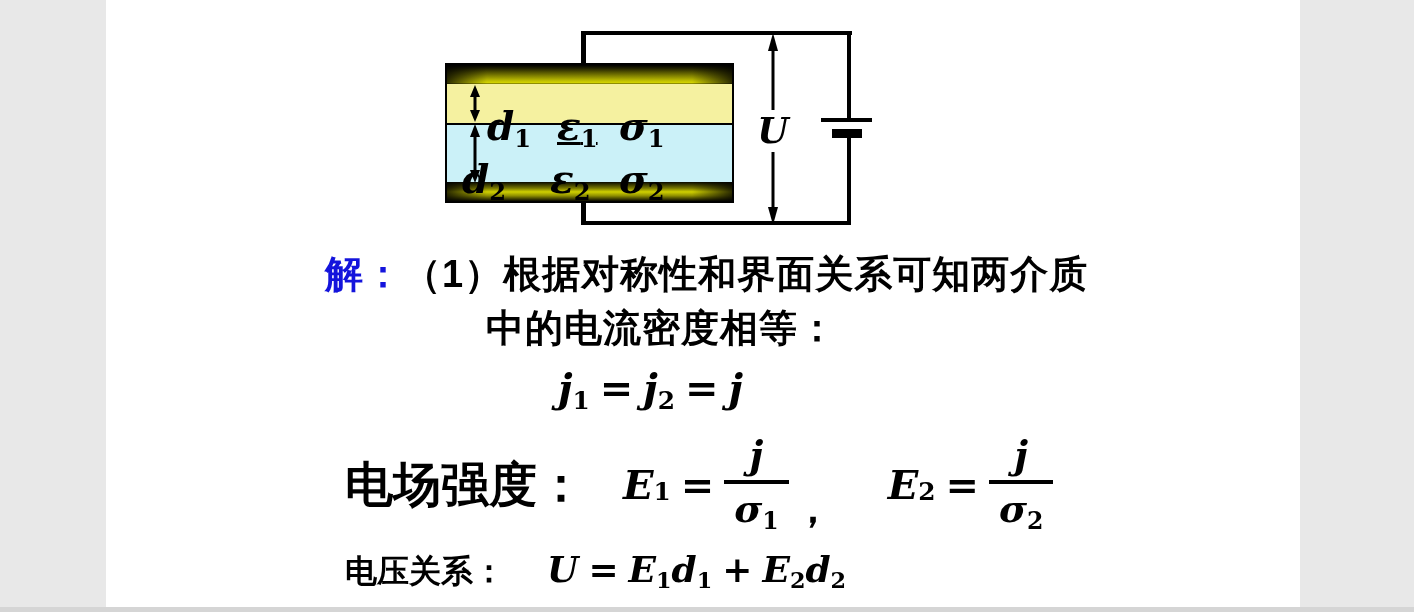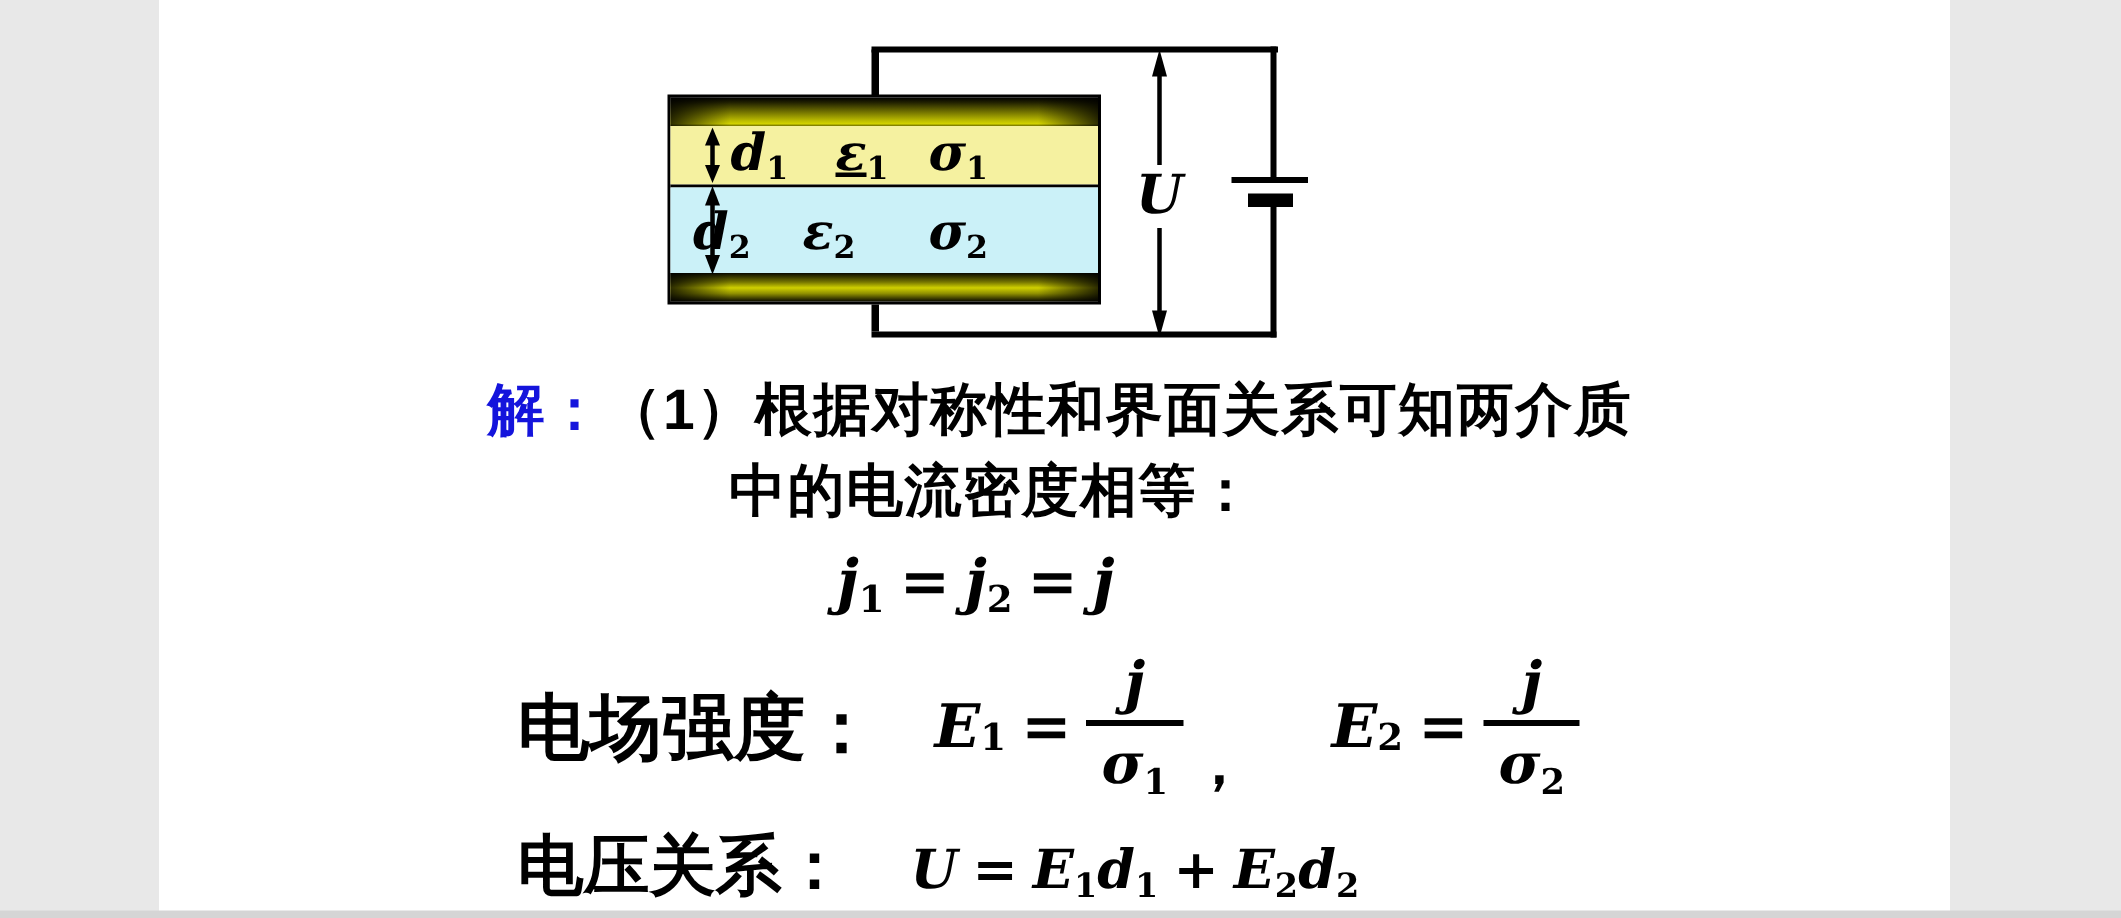--- a/index.html
+++ b/index.html
@@ -24,41 +24,41 @@
        linear-gradient(180deg, #0a0a00 0%, #767600 32%, #d0d000 52%, #909000 72%, #0a0a00 100%); }
   .layer1 { height:39px; }
   .layer-divider { height:2px; background:#000; }
   .layer2 { height:57px; }
 
   
   .mi { font-family:"DejaVu Serif","Liberation Serif",serif; font-style:italic; font-weight:bold; }
   .mo { font-family:"DejaVu Serif","Liberation Serif",serif; font-weight:bold; margin:0 10px; }
   .msub { font-family:"DejaVu Serif","Liberation Serif",serif; font-weight:bold; font-style:normal;
           font-size:0.62em; position:relative; top:0.28em; }
-  .dlabel { position:absolute; font-size:34px; line-height:36px; color:#000; white-space:nowrap; }
+  .dlabel { position:absolute; font-size:39px; line-height:36px; color:#000; white-space:nowrap;margin-top:24px; }
   .ulabel { position:absolute; font-size:36px; line-height:40px; color:#000; text-align:center; }
 
   .cn { font-family:"Liberation Sans", sans-serif; font-weight:bold; color:#000; }
   .blue { color:#1414dc; }
   .textline { position:absolute; font-size:38px; line-height:44px; white-space:nowrap; letter-spacing:1px; }
 
   .eqline { position:absolute; font-size:40px; line-height:48px; color:#000; white-space:nowrap; }
 
   .fieldrow { position:absolute; left:345px; top:432px; display:flex; align-items:center; }
   .fieldrow .cnlabel { font-size:48px; margin-right:38px; }
   .frac { display:inline-flex; flex-direction:column; align-items:center; vertical-align:middle; }
   .frac .bar { align-self:stretch; height:4px; background:#000; margin:2px 0; }
   .frac .num, .frac .den { font-size:38px; line-height:46px; padding:0 10px; text-align:center; }
   .eqpiece { font-size:40px; display:flex; align-items:center; }
   .comma { font-family:"DejaVu Serif","Liberation Serif",serif; font-weight:bold; font-size:40px;
            position:relative; top:24px; margin-left:4px; }
   .gap55 { width:55px; }
 
   .voltrow { position:absolute; left:345px; top:548px; display:flex; align-items:baseline; }
-  .voltrow .cnlabel { font-size:44px; margin-right:42px; }
+  .voltrow .cnlabel { font-size:32px; margin-right:42px; }
   .voltrow .eq { font-size:36px; }
 </style>
 </head>
 <body>
 
 <div class="stage">
   <div class="slide"></div>
 
   <div class="wire" style="left:581px; top:31px;  width:271px; height:4px;"></div>
   <div class="wire" style="left:581px; top:33px;  width:5px;   height:31px;"></div>
@@ -85,21 +85,21 @@
   <svg style="position:absolute; left:466px; top:124px;" width="18" height="59">
     <line x1="9" y1="9" x2="9" y2="50" stroke="#000" stroke-width="3"></line>
     <polygon points="9,0 4,13 14,13" fill="#000"></polygon>
     <polygon points="9,59 4,46 14,46" fill="#000"></polygon>
   </svg>
 
   <div class="dlabel" style="left:487px; top:84px;"><span class="mi">d</span><span class="msub">1</span></div>
   <div class="dlabel" style="left:557px; top:84px;text-decoration:underline;"><span class="mi">ε</span><span class="msub">1</span></div>
   <div class="dlabel" style="left:619px; top:84px;"><span class="mi">σ</span><span class="msub">1</span></div>
   <div class="dlabel" style="left:462px; top:137px;"><span class="mi">d</span><span class="msub">2</span></div>
-  <div class="dlabel" style="left:535px; top:137px;"><span class="mi">ε</span><span class="msub">2</span></div>
+  <div class="dlabel" style="left:550px; top:137px;"><span class="mi">ε</span><span class="msub">2</span></div>
   <div class="dlabel" style="left:619px; top:137px;"><span class="mi">σ</span><span class="msub">2</span></div>
 
   <svg style="position:absolute; left:762px; top:33px;" width="22" height="192">
     <polygon points="11,0 6,18 16,18" fill="#000"></polygon>
     <line x1="11" y1="12" x2="11" y2="77" stroke="#000" stroke-width="3"></line>
     <line x1="11" y1="119" x2="11" y2="181" stroke="#000" stroke-width="3"></line>
     <polygon points="11,192 6,174 16,174" fill="#000"></polygon>
   </svg>
   <div class="ulabel mi" style="left:752px; top:110px; width:42px;">U</div>
 

